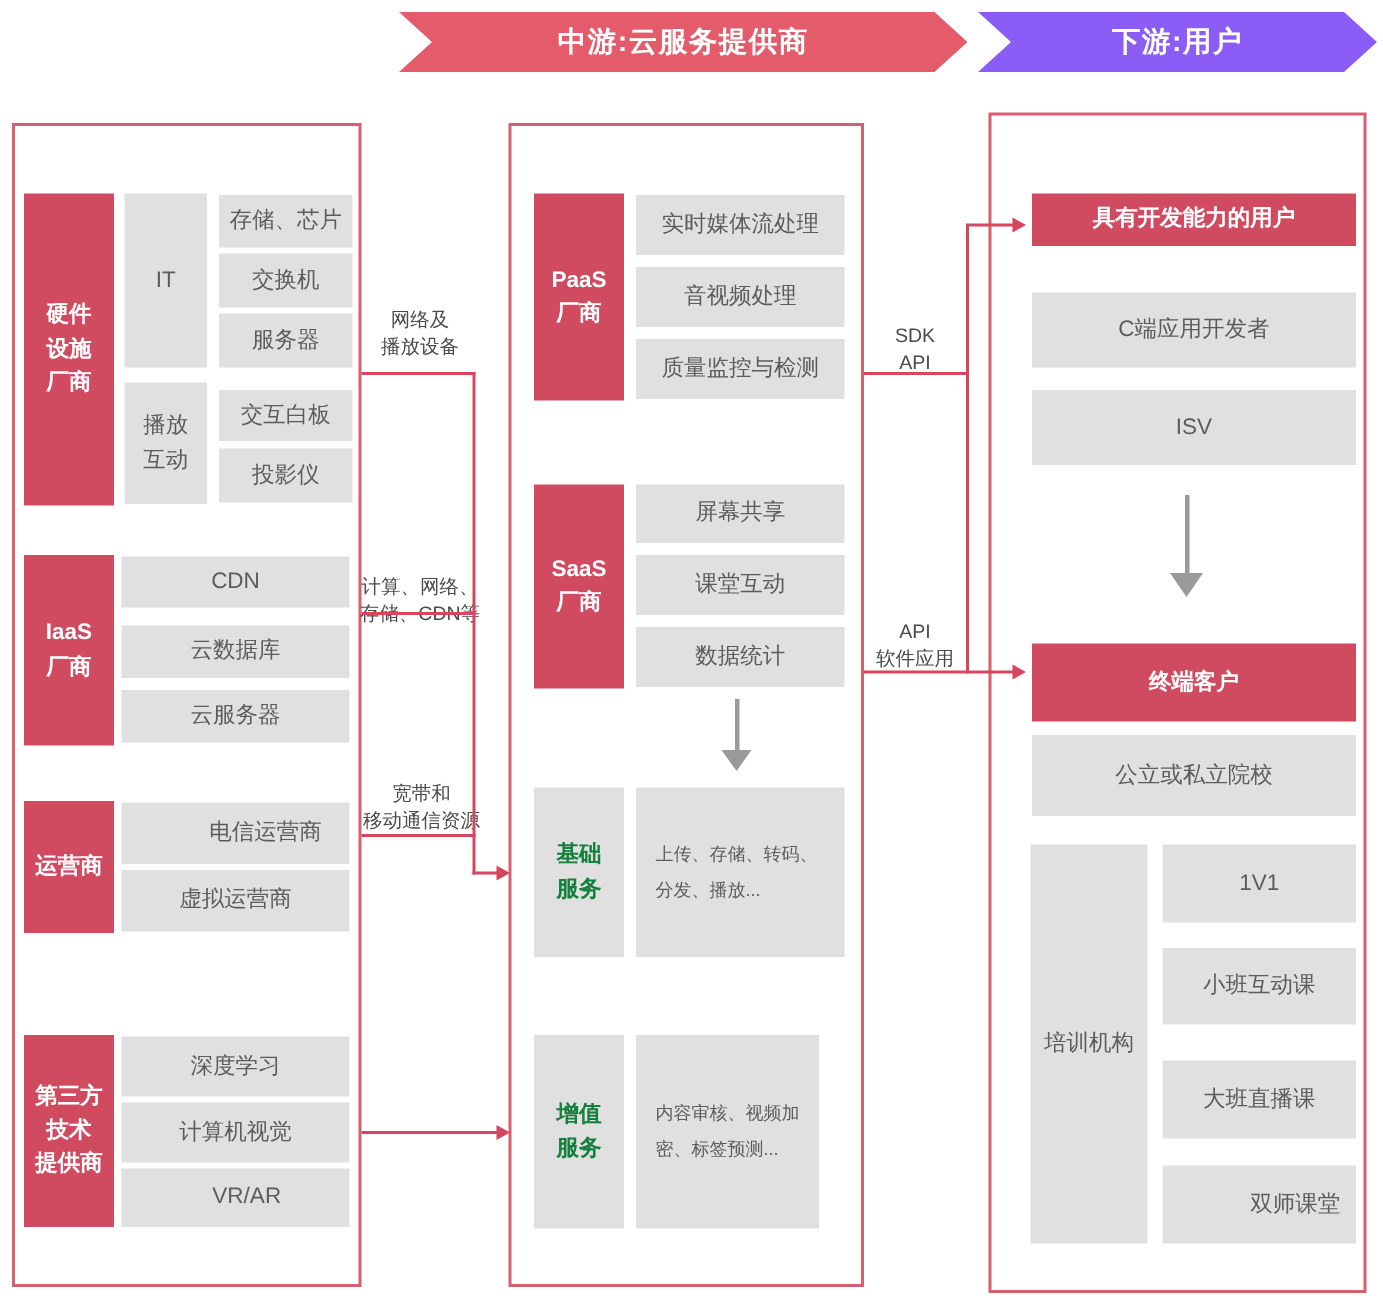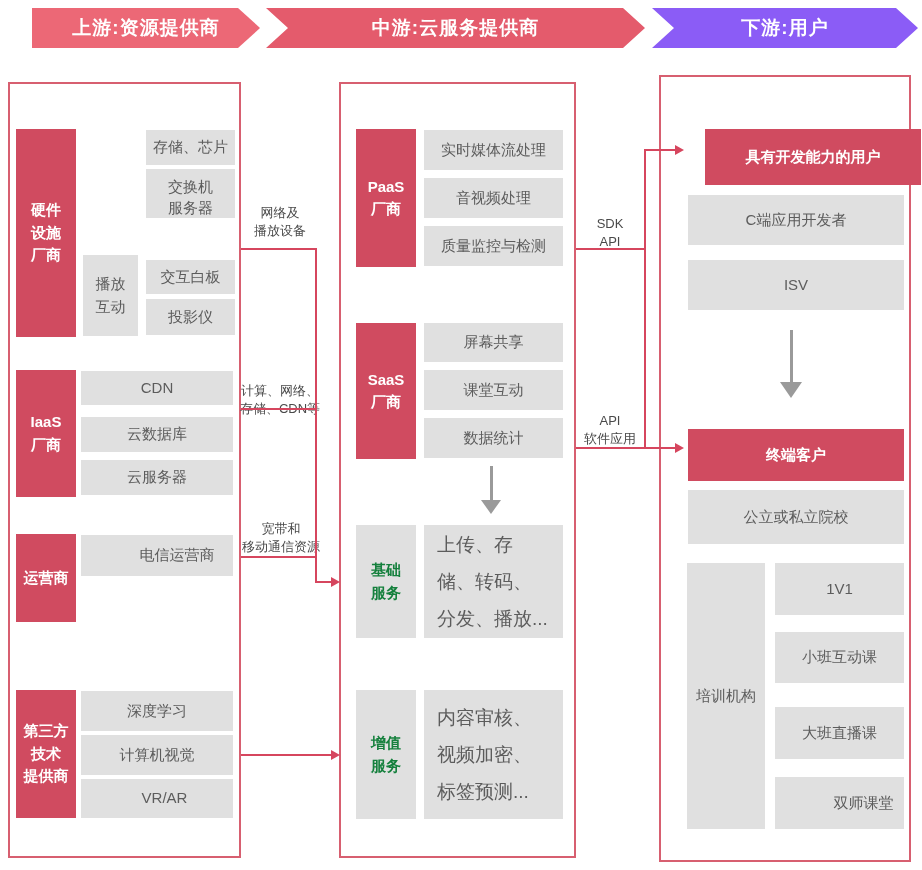--- a/index.html
+++ b/index.html
@@ -23,60 +23,61 @@
   .col2{left:339px;top:82px;width:237px;height:776px;}
   .col3{left:659px;top:75px;width:252px;height:787px;}
   
   .blk{
     position:absolute;display:flex;align-items:center;justify-content:center;text-align:center;
     box-sizing:border-box;white-space:pre-line;line-height:1.5;
   }
   .red{background:#d04b60;color:#ffffff;font-weight:bold;font-size:15px;}
   .gray{background:#e0e0e0;color:#5c5c5c;font-size:15px;}
   .gray.bold{color:#15803d;font-weight:bold;}
-  .desc{justify-content:flex-start;text-align:left;padding:0 13px;line-height:1.95;font-size:19px;}
+  .desc{justify-content:flex-start;text-align:left;padding:0 13px;line-height:1.95;font-size:12px;}
   
   .line{position:absolute;background:#d6465e;}
   .ah-right{position:absolute;width:0;height:0;border-top:5px solid transparent;border-bottom:5px solid transparent;border-left:9px solid #d6465e;}
   .conn-label{
     position:absolute;font-size:13px;color:#4a4a4a;text-align:center;white-space:pre-line;line-height:1.4;
   }
   
   .gstem{position:absolute;background:#9a9a9a;}
   .ghead{position:absolute;width:0;height:0;border-left:10px solid transparent;border-right:10px solid transparent;border-top:14px solid #9a9a9a;}
 </style>
 </head>
 <body>
 
 <div class="canvas">
 
-  <div class="banner point b1">上游:资源提供商</div>
   <div class="banner notch b2">中游:云服务提供商</div>
   <div class="banner notch b3">下游:用户</div>
 
   <div class="col col1">
     <div class="blk red" style="left:6px;top:45px;width:60px;height:208px;">硬件
 设施
 厂商</div>
+    <div class="blk gray" style="left:73px;top:45px;width:55px;height:116px;">IT</div>
     <div class="blk gray" style="left:73px;top:171px;width:55px;height:81px;">播放
 互动</div>
     <div class="blk gray" style="left:136px;top:46px;width:89px;height:35px;">存储、芯片</div>
     <div class="blk gray" style="left:136px;top:85px;width:89px;height:36px;">交换机</div>
-    <div class="blk gray" style="left:136px;top:114px;width:89px;height:20px;">服务器</div>
+    <div class="blk gray" style="left:136px;top:125px;width:89px;height:36px;">服务器</div>
     <div class="blk gray" style="left:136px;top:176px;width:89px;height:34px;">交互白板</div>
     <div class="blk gray" style="left:136px;top:215px;width:89px;height:36px;">投影仪</div>
 
     <div class="blk red" style="left:6px;top:286px;width:60px;height:127px;">IaaS
 厂商</div>
     <div class="blk gray" style="left:71px;top:287px;width:152px;height:34px;">CDN</div>
     <div class="blk gray" style="left:71px;top:333px;width:152px;height:35px;">云数据库</div>
     <div class="blk gray" style="left:71px;top:376px;width:152px;height:35px;">云服务器</div>
 
     <div class="blk red" style="left:6px;top:450px;width:60px;height:88px;">运营商</div>
     <div class="blk gray" style="left:71px;top:451px;width:152px;height:41px;padding-left:40px;">电信运营商</div>
+    <div class="blk gray" style="left:71px;top:496px;width:152px;height:41px;">虚拟运营商</div>
 
     <div class="blk gray" style="left:71px;top:607px;width:152px;height:40px;">深度学习</div>
     <div class="blk red" style="left:6px;top:606px;width:60px;height:128px;">第三方
 技术
 提供商</div>
     <div class="blk gray" style="left:71px;top:651px;width:152px;height:40px;">计算机视觉</div>
     <div class="blk gray" style="left:71px;top:695px;width:152px;height:39px;padding-left:15px;">VR/AR</div>
   </div>
 
   <div class="col col2">
@@ -91,25 +92,25 @@
     <div class="blk gray" style="left:83px;top:239px;width:139px;height:39px;">屏幕共享</div>
     <div class="blk gray" style="left:83px;top:286px;width:139px;height:40px;">课堂互动</div>
     <div class="blk gray" style="left:83px;top:334px;width:139px;height:40px;">数据统计</div>
 
     <div class="blk gray bold" style="left:15px;top:441px;width:60px;height:113px;">基础
 服务</div>
     <div class="blk gray desc" style="left:83px;top:441px;width:139px;height:113px;">上传、存储、转码、分发、播放...</div>
 
     <div class="blk gray bold" style="left:15px;top:606px;width:60px;height:129px;">增值
 服务</div>
-    <div class="blk gray desc" style="left:83px;top:606px;width:139px;height:129px;">内容审核、视频加密、标签预测...</div>
+    <div class="blk gray desc" style="left:83px;top:606px;width:122px;height:129px;">内容审核、视频加密、标签预测...</div>
   </div>
 
   <div class="col col3">
-    <div class="blk red" style="left:44px;top:52px;width:216px;height:56px;">具有开发能力的用户</div>
+    <div class="blk red" style="left:27px;top:52px;width:216px;height:35px;">具有开发能力的用户</div>
     <div class="blk gray" style="left:27px;top:118px;width:216px;height:50px;">C端应用开发者</div>
     <div class="blk gray" style="left:27px;top:183px;width:216px;height:50px;">ISV</div>
 
     <div class="blk red" style="left:27px;top:352px;width:216px;height:52px;">终端客户</div>
     <div class="blk gray" style="left:27px;top:413px;width:216px;height:54px;">公立或私立院校</div>
 
     <div class="blk gray" style="left:26px;top:486px;width:78px;height:266px;">培训机构</div>
     <div class="blk gray" style="left:114px;top:486px;width:129px;height:52px;">1V1</div>
     <div class="blk gray" style="left:114px;top:555px;width:129px;height:51px;">小班互动课</div>
     <div class="blk gray" style="left:114px;top:630px;width:129px;height:52px;">大班直播课</div>

